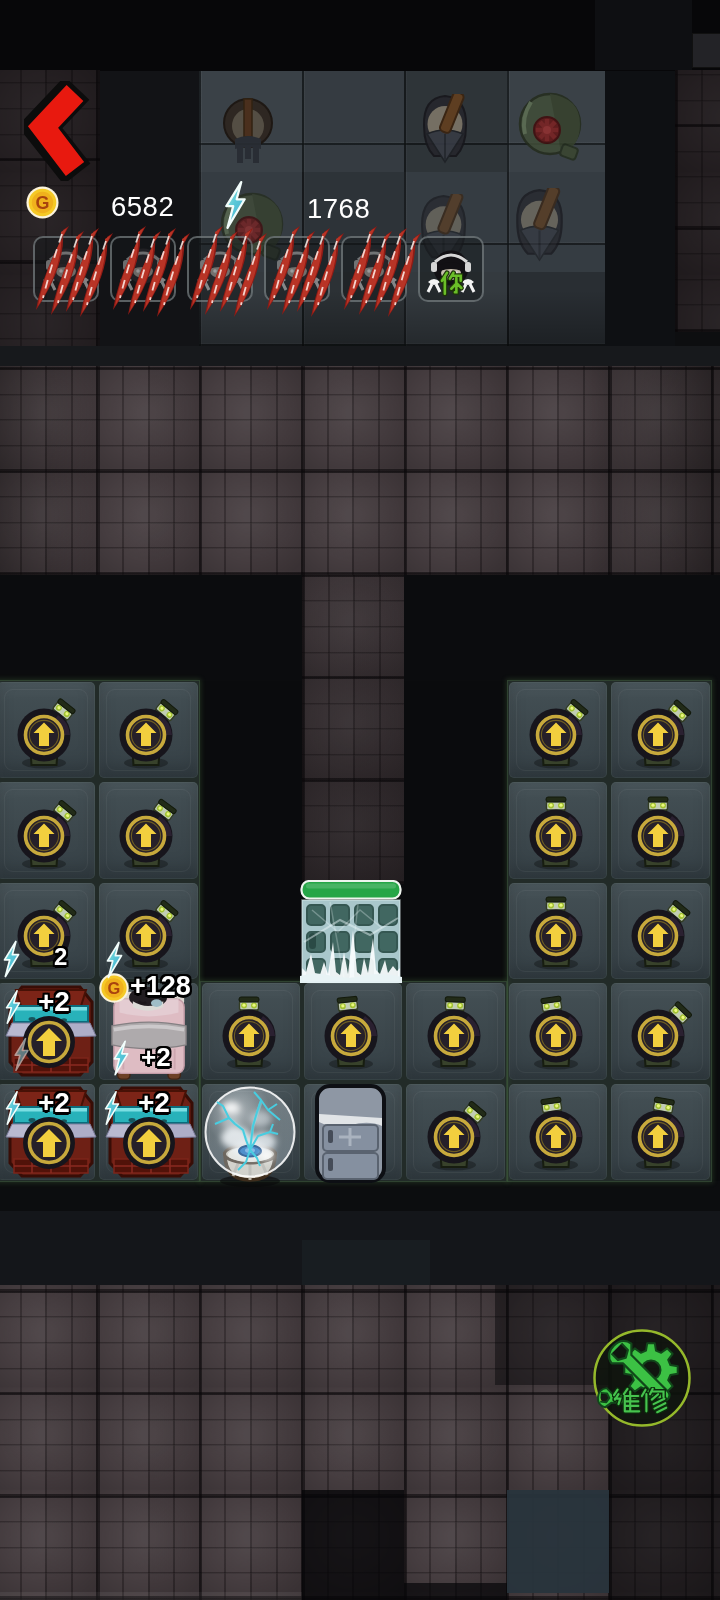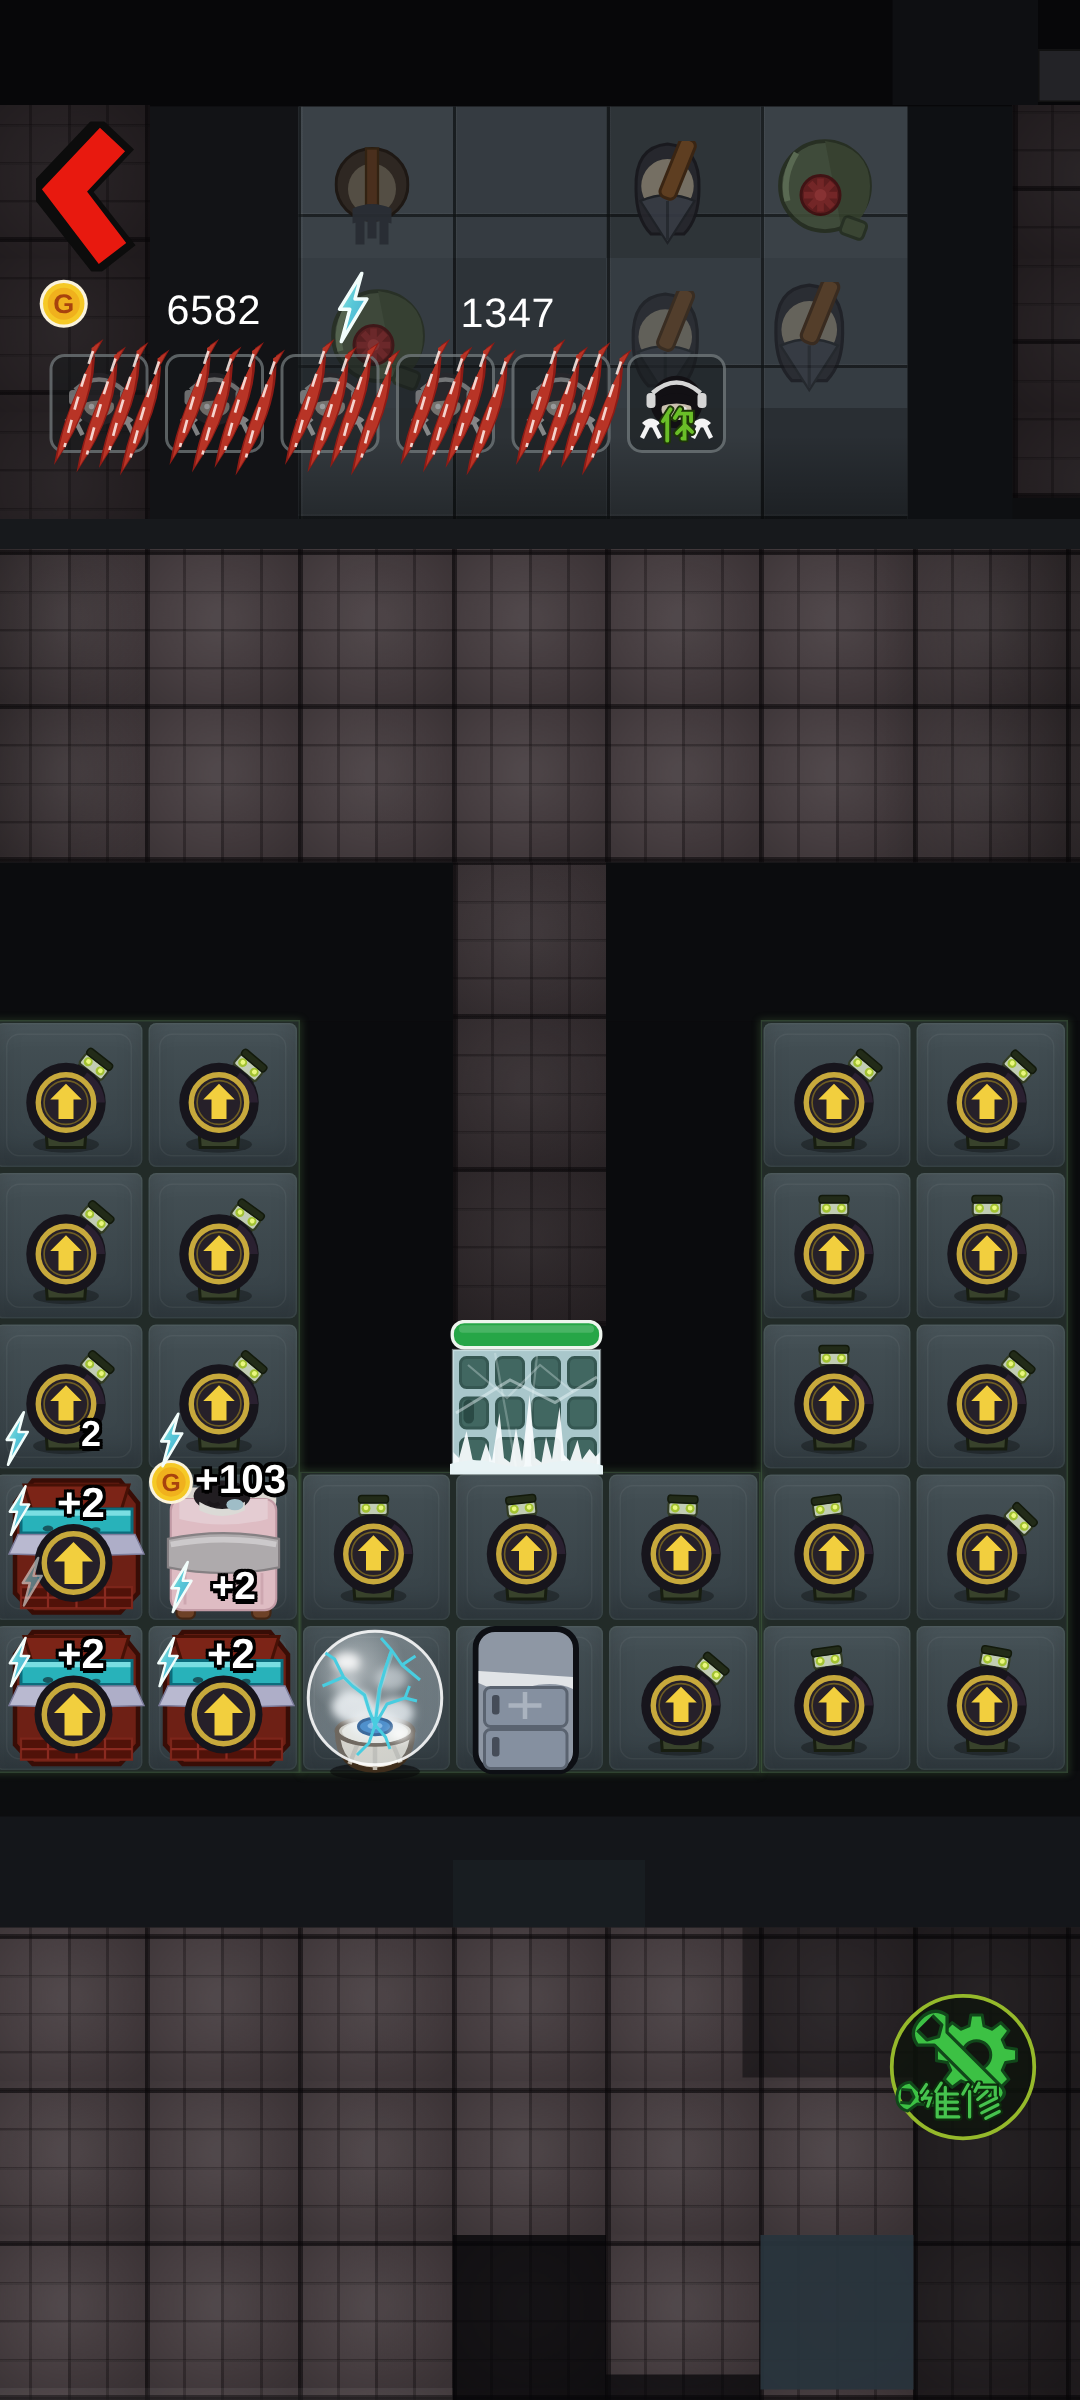--- a/index.html
+++ b/index.html
@@ -646,21 +646,21 @@
 <rect x="8" y="69" width="55" height="26" rx="4" fill="#8590a0" stroke="#5a6370" stroke-width="2"></rect>
 <rect x="13" y="46" width="5" height="13" rx="2" fill="#454c58"></rect>
 <rect x="13" y="74" width="5" height="13" rx="2" fill="#454c58"></rect>
 <path d="M24 53 L46 53 M35 44 L35 62" stroke="rgba(215,222,228,0.45)" stroke-width="3"></path>
 </svg>
     <div class="olabel" style="left:54px;top:943px;font-size:24px">2</div>
     <div class="olabel" style="left:38px;top:986px;font-size:28px">+2</div>
     <div class="olabel" style="left:38px;top:1087px;font-size:28px">+2</div>
     <div class="olabel" style="left:138px;top:1087px;font-size:28px">+2</div>
     <div class="olabel" style="left:141px;top:1042px;font-size:26px">+2</div>
-    <div class="olabel" style="left:130px;top:971px;font-size:27px">+103</div>
+    <div class="olabel" style="left:130px;top:971px;font-size:27px">+128</div>
     <svg class="abs" style="left:98px;top:972px" width="32" height="32" viewBox="0 0 36 36">
     <circle cx="18" cy="18" r="16.5" fill="#faf3dc"></circle>
     <circle cx="18" cy="18" r="14.2" fill="#f5c926"></circle>
     <circle cx="18" cy="18" r="11" fill="#f0b11d"></circle>
     <text x="18" y="24.5" font-family="Liberation Sans, sans-serif" font-size="18.5" font-weight="bold" fill="#a8430e" text-anchor="middle">G</text>
     </svg>
     <svg class="abs" style="left:3px;top:990px;opacity:1.0" width="20" height="34" viewBox="0 0 24 42">
     <defs>
         <linearGradient id="bg3990" x1="0" y1="0" x2="1" y2="1">
       <stop offset="0" stop-color="#a8ecd8"></stop>
@@ -794,21 +794,21 @@
     <svg class="abs" style="left:220px;top:181px;opacity:1.0" width="31" height="48" viewBox="0 0 24 42">
     <defs>
         <linearGradient id="bg220181" x1="0" y1="0" x2="1" y2="1">
       <stop offset="0" stop-color="#a8ecd8"></stop>
           <stop offset="0.45" stop-color="#58c8d8"></stop>
           <stop offset="1" stop-color="#48a8cc"></stop>
     </linearGradient>
       </defs>
     <path d="M17 1 L4 22 L10 22 L5 41 L20 16 L13 16 Z" fill="url(#bg220181)" stroke="#f2fdfb" stroke-width="2" stroke-linejoin="round"></path>
     </svg>
-    <div class="abs" style="left:307px;top:193px;font-size:27.5px;letter-spacing:-1px;color:#fff;letter-spacing:0.5px">1347</div>
+    <div class="abs" style="left:307px;top:193px;font-size:27.5px;letter-spacing:-1px;color:#fff;letter-spacing:0.5px">1768</div>
     <div class="slot" style="left:33px;top:236px"></div>
     <svg class="abs" style="left:33px;top:226px" width="66" height="86" viewBox="0 0 66 86" overflow="visible">
     <g transform="translate(2,12)">
         <g opacity="0.6">
 <circle cx="31" cy="28" r="17.5" fill="#2a282c"></circle>
 <path d="M15 22 Q 31 8 47 22" stroke="#a8a8a8" stroke-width="3" fill="none"></path>
 <rect x="11" y="22" width="6" height="10" rx="2.5" fill="#a8a8a8"></rect>
 <rect x="45" y="22" width="6" height="10" rx="2.5" fill="#a8a8a8"></rect>
 <ellipse cx="31" cy="33" rx="10" ry="7" fill="#a8a29a"></ellipse>
 <path d="M20 25 Q 31 19 42 25 L42 31 Q 31 27 20 31 Z" fill="#2a282c"></path>

